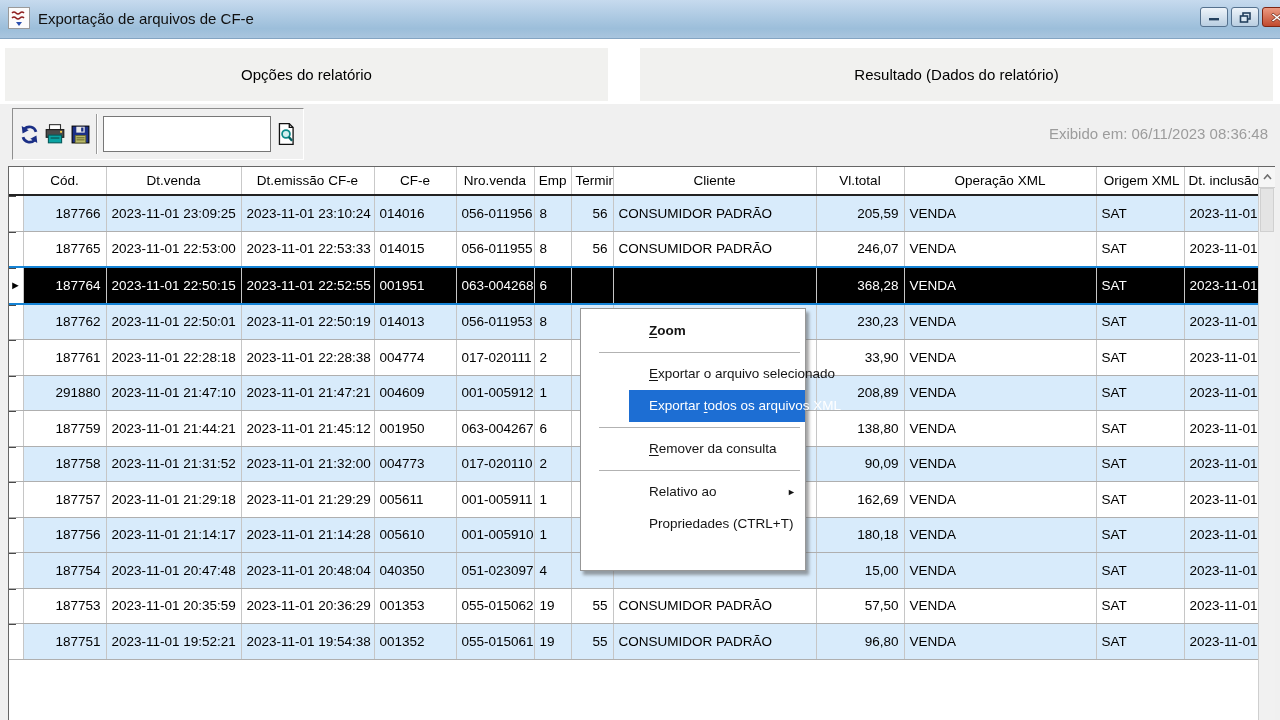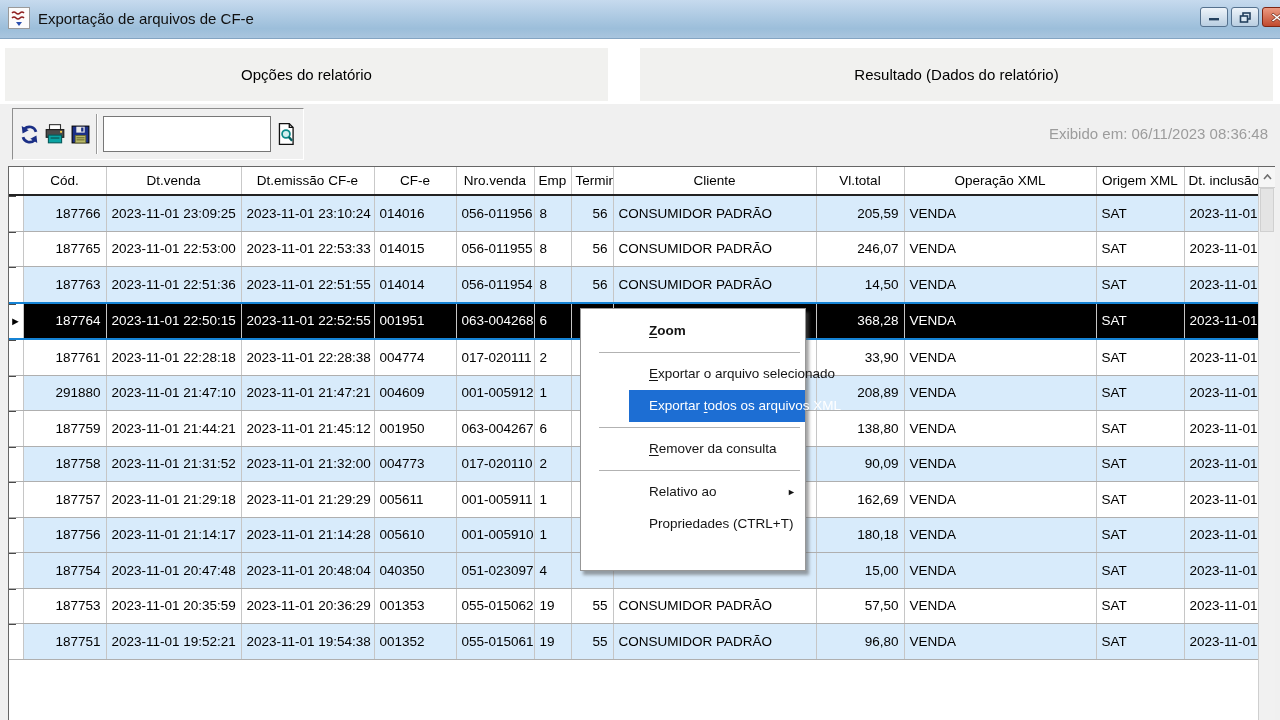--- a/index.html
+++ b/index.html
@@ -36,21 +36,21 @@
   .tool-sep { width:1px; height:40px; background:#9a9a9a; border-right:1px solid #ffffff; margin:0 5px 0 3px; }
   .tool-input { width:168px; height:36px; box-sizing:border-box; border:1px solid #777777; background:#fff;
     font-family:"Liberation Sans",sans-serif; font-size:14px; padding:0 5px; margin-right:3px; }
   .displayed-at { position:absolute; right:32px; top:21px; font-size:15px; color:#9c9c9c; white-space:nowrap; }
   
   .grid-wrap { position:absolute; left:8px; top:166px; width:1266px; height:554px; background:#ffffff;
     border-left:1px solid #666; border-top:1px solid #666; overflow:hidden; box-sizing:content-box; }
   table.grid { border-collapse:collapse; table-layout:fixed; width:1249px; font-size:13.5px; color:#000; }
   table.grid th { height:27px; background:#fff; font-weight:normal; 
     border-right:1px solid #c9c9c9; border-bottom:2px solid #222; overflow:hidden; white-space:nowrap; padding:0 4px; }
-  table.grid th.al { text-align:center; }
+  table.grid th.al { text-align:right; }
   table.grid td { height:34.5px; border-right:1px solid #c6c6c6; border-bottom:1px solid #afafaf;
     padding:0 5px; white-space:nowrap; overflow:hidden; }
   tr.odd  td { background:#d8ebfb; }
   tr.even td { background:#ffffff; }
   tr.selected td { background:#000; color:#fff; border-top:2px solid #1583d5; border-bottom:2px solid #1583d5; }
   td.gutter, th.gutter { padding:0; position:relative; border-right:1px solid #9c9c9c; }
   tr td.gutter { background:#fff; color:#000; }
   td.gutter::before { content:""; position:absolute; left:0; top:-1px; width:7px; height:2px; background:#4a4a4a; }
   .row-arrow { position:absolute; left:1px; top:50%; transform:translateY(-50%); font-size:11px; color:#000; line-height:1; }
   td.ar { text-align:right; } td.al { text-align:left; }
@@ -214,52 +214,52 @@
             <td class="al">014015</td>
             <td class="al">056-011955</td>
             <td class="al">8</td>
             <td class="ar">56</td>
             <td class="al">CONSUMIDOR PADRÃO</td>
             <td class="ar">246,07</td>
             <td class="al">VENDA</td>
             <td class="al">SAT</td>
             <td class="al">2023-11-01</td>
           </tr>
-          <tr class="odd">
-            <td class="gutter"></td>
-            <td class="ar">187763</td>
-            <td class="al">2023-11-01 22:51:36</td>
-            <td class="al">2023-11-01 22:51:55</td>
-            <td class="al">014014</td>
-            <td class="al">056-011954</td>
-            <td class="al">8</td>
-            <td class="ar">56</td>
-            <td class="al">CONSUMIDOR PADRÃO</td>
-            <td class="ar">14,50</td>
-            <td class="al">VENDA</td>
-            <td class="al">SAT</td>
-            <td class="al">2023-11-01</td>
-          </tr>
           <tr class="selected">
             <td class="gutter">
               <span class="row-arrow">►</span>
             </td>
             <td class="ar">187764</td>
             <td class="al">2023-11-01 22:50:15</td>
             <td class="al">2023-11-01 22:52:55</td>
             <td class="al">001951</td>
             <td class="al">063-004268</td>
             <td class="al">6</td>
             <td class="ar"></td>
             <td class="al"></td>
             <td class="ar">368,28</td>
             <td class="al">VENDA</td>
             <td class="al">SAT</td>
             <td class="al">2023-11-01</td>
           </tr>
+          <tr class="odd">
+            <td class="gutter"></td>
+            <td class="ar">187762</td>
+            <td class="al">2023-11-01 22:50:01</td>
+            <td class="al">2023-11-01 22:50:19</td>
+            <td class="al">014013</td>
+            <td class="al">056-011953</td>
+            <td class="al">8</td>
+            <td class="ar"></td>
+            <td class="al"></td>
+            <td class="ar">230,23</td>
+            <td class="al">VENDA</td>
+            <td class="al">SAT</td>
+            <td class="al">2023-11-01</td>
+          </tr>
           <tr class="even">
             <td class="gutter"></td>
             <td class="ar">187761</td>
             <td class="al">2023-11-01 22:28:18</td>
             <td class="al">2023-11-01 22:28:38</td>
             <td class="al">004774</td>
             <td class="al">017-020111</td>
             <td class="al">2</td>
             <td class="ar"></td>
             <td class="al">E</td>

